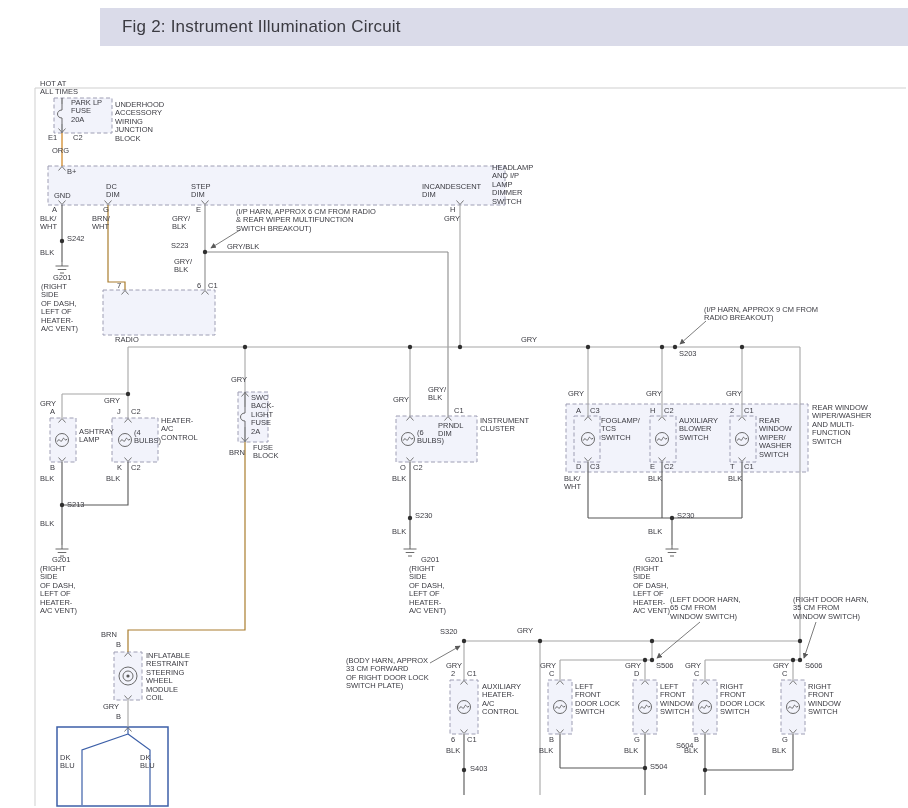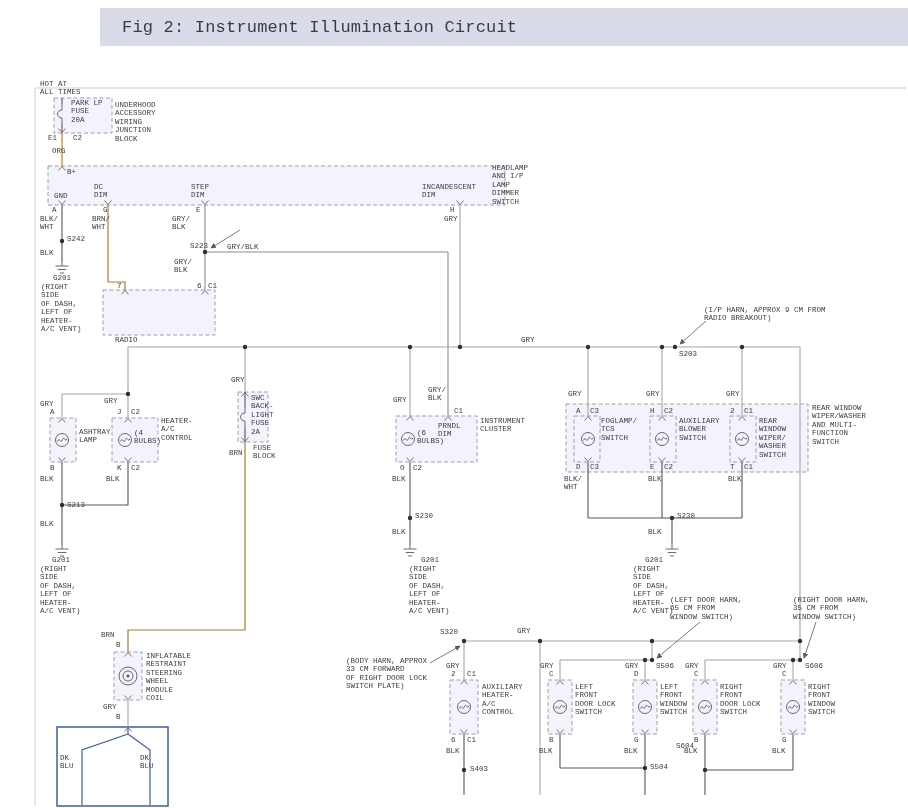--- a/index.html
+++ b/index.html
@@ -1,16 +1,16 @@
 <!DOCTYPE html>
 <html style="--band: #dadbe9; --text: #3b3b42; --frame: #cfcfcf; --wire_gray: #a6a6a6; --wire_mid: #8c8c8c; --wire_dark: #565656; --wire_brown: #aa7d2e; --wire_orange: #d18a2b; --wire_blue: #3c5fa8; --box_fill: #f2f3fb; --box_stroke: #9e9eb4;"><head>
 <meta charset="utf-8">
 <style>
   html,body{margin:0;padding:0;background:#fff;}
-  #stage{position:relative;width:908px;height:808px;background:#fff;overflow:hidden;font-family:Liberation Mono, monospace;}
+  #stage{position:relative;width:908px;height:808px;background:#fff;overflow:hidden;font-family:Liberation Sans, sans-serif;}
   .band{position:absolute;left:100px;top:8px;width:808px;height:38px;background:var(--band,#dadbe9);display:flex;align-items:center;padding-left:22px;box-sizing:border-box;}
   .title{font-size:17px;color:var(--text,#3b3b42);letter-spacing:.2px;}
   svg{position:absolute;left:0;top:0;}
   .lbl{position:absolute;font-size:7.5px;line-height:1.12;color:var(--text,#3b3b42);white-space:pre-line;}
   .ctr{}
   .frame{stroke:var(--frame,#cfcfcf);stroke-width:1;fill:none;}
   .box{fill:var(--box_fill,#f2f3fb);stroke:var(--box_stroke,#9e9eb4);stroke-width:1;stroke-dasharray:4 2.5;}
   .bluebox{fill:#fff;stroke:var(--wire_blue,#3c5fa8);stroke-width:1.5;}
   .wg{stroke:var(--wire_gray,#a6a6a6);stroke-width:1.1;fill:none;}
   .wgb{stroke:var(--wire_mid,#8c8c8c);stroke-width:1.1;fill:none;}
@@ -195,21 +195,21 @@
 ACCESSORY
 WIRING
 JUNCTION
 BLOCK</span>
   <span class="lbl" style="left:48px;top:134px">E1</span>
   <span class="lbl" style="left:73px;top:134px">C2</span>
   <span class="lbl" style="left:52px;top:147px">ORG</span>
 
   <span class="lbl" style="left:67px;top:168px">B+</span>
   <span class="lbl" style="left:54px;top:192px">GND</span>
-  <span class="lbl ctr" style="left:94px;top:183px;width:28px">DC
+  <span class="lbl ctr" style="left:106px;top:183px;width:28px">DC
 DIM</span>
   <span class="lbl ctr" style="left:191px;top:183px;width:28px">STEP
 DIM</span>
   <span class="lbl ctr" style="left:422px;top:183px;width:76px">INCANDESCENT
 DIM</span>
   <span class="lbl" style="left:492px;top:164px">HEADLAMP
 AND I/P
 LAMP
 DIMMER
 SWITCH</span>
@@ -228,21 +228,24 @@
   <span class="lbl" style="left:67px;top:235px">S242</span>
   <span class="lbl" style="left:40px;top:249px">BLK</span>
   <span class="lbl" style="left:53px;top:274px">G201</span>
   <span class="lbl" style="left:41px;top:283px">(RIGHT
 SIDE
 OF DASH,
 LEFT OF
 HEATER-
 A/C VENT)</span>
 
-  <span class="lbl" style="left:190px;top:242px">S223</span>
+  <span class="lbl" style="left:236px;top:208px">(I/P HARN, APPROX 6 CM FROM RADIO
+&amp; REAR WIPER MULTIFUNCTION
+SWITCH BREAKOUT)</span>
+  <span class="lbl" style="left:171px;top:242px">S223</span>
   <span class="lbl" style="left:227px;top:243px">GRY/BLK</span>
   <span class="lbl" style="left:174px;top:258px">GRY/
 BLK</span>
   <span class="lbl" style="left:117px;top:282px">7</span>
   <span class="lbl" style="left:197px;top:282px">6</span>
   <span class="lbl" style="left:208px;top:282px">C1</span>
   <span class="lbl" style="left:115px;top:336px">RADIO</span>
 
   <span class="lbl" style="left:704px;top:306px">(I/P HARN, APPROX 9 CM FROM
 RADIO BREAKOUT)</span>

